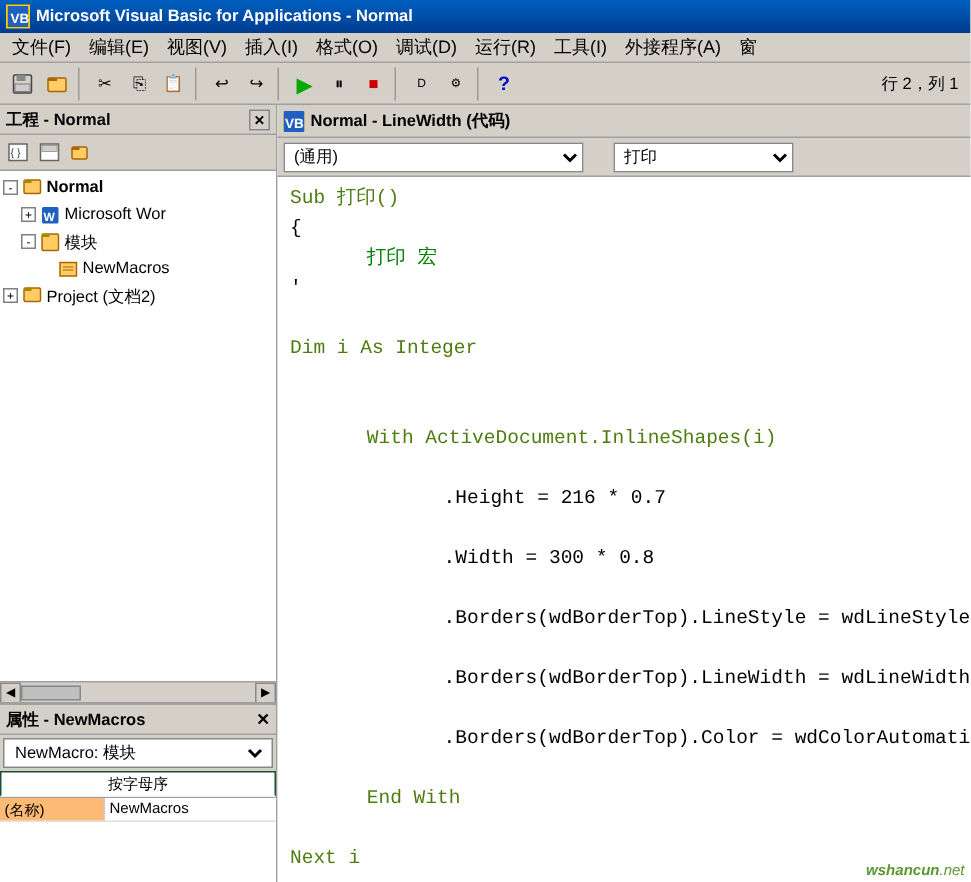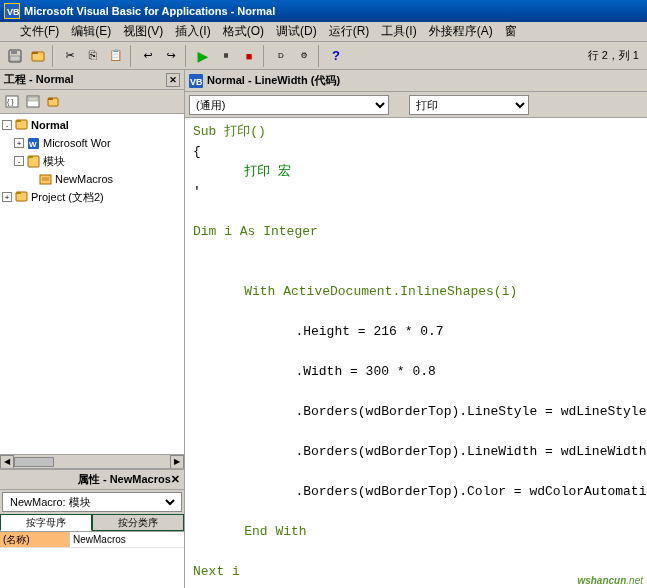--- a/index.html
+++ b/index.html
@@ -30,21 +30,21 @@
       display: inline-flex; align-items: center; justify-content: center;
       font-size: 9px; color: #333;
     }
 
     
     #menu-bar {
       background: #d4d0c8;
       height: 20px;
       display: flex;
       align-items: center;
-      padding: 0 14px;
+      padding: 0 2px;
       font-size: 12px;
       border-bottom: 1px solid #a0a0a0;
     }
     .menu-item {
       padding: 1px 6px;
       cursor: pointer;
       white-space: nowrap;
     }
 
     
@@ -161,21 +161,21 @@
       display: flex;
       flex-direction: column;
       border-top: 2px solid #a0a0a0;
     }
     #props-header {
       background: #d4d0c8;
       border-bottom: 1px solid #a0a0a0;
       height: 20px;
       display: flex;
       align-items: center;
-      justify-content: flex-end;
+      justify-content: space-between;
       padding: 0 4px;
       font-size: 11px;
       font-weight: bold;
     }
     #props-dropdown {
       height: 20px;
       margin: 2px 2px;
       display: flex;
       align-items: center;
       border: 1px solid #888;
@@ -488,21 +488,20 @@
     <div id="props-panel">
       <div id="props-header">
         <span>属性 - NewMacros</span>
         <div class="close-btn">✕</div>
       </div>
       <div id="props-dropdown">
         <select><option>NewMacro: 模块</option></select>
       </div>
       <div id="props-tabs">
         <div class="props-tab active">按字母序</div>
-        <div class="props-tab">按分类序</div>
       </div>
       <div id="props-grid">
         <div class="props-row">
           <div class="props-key">(名称)</div>
           <div class="props-val">NewMacros</div>
         </div>
       </div>
     </div>
 
   </div>

